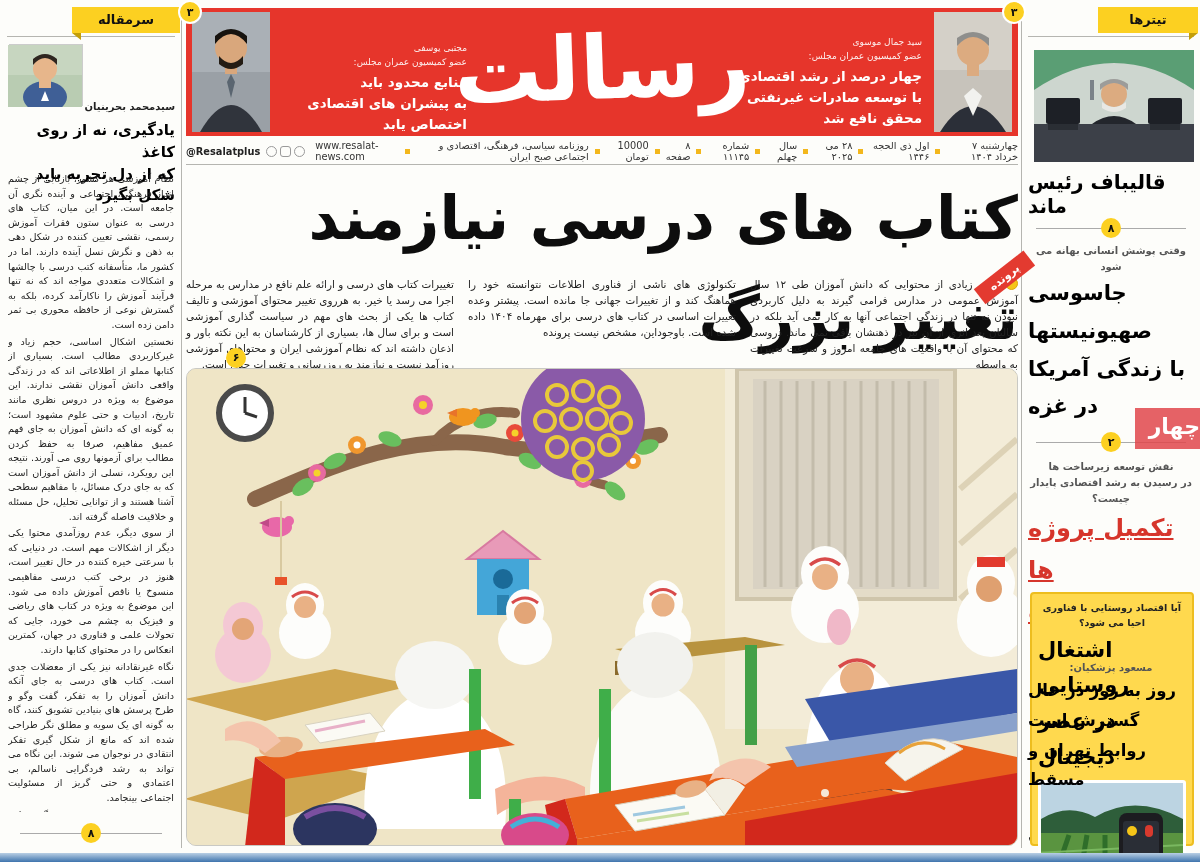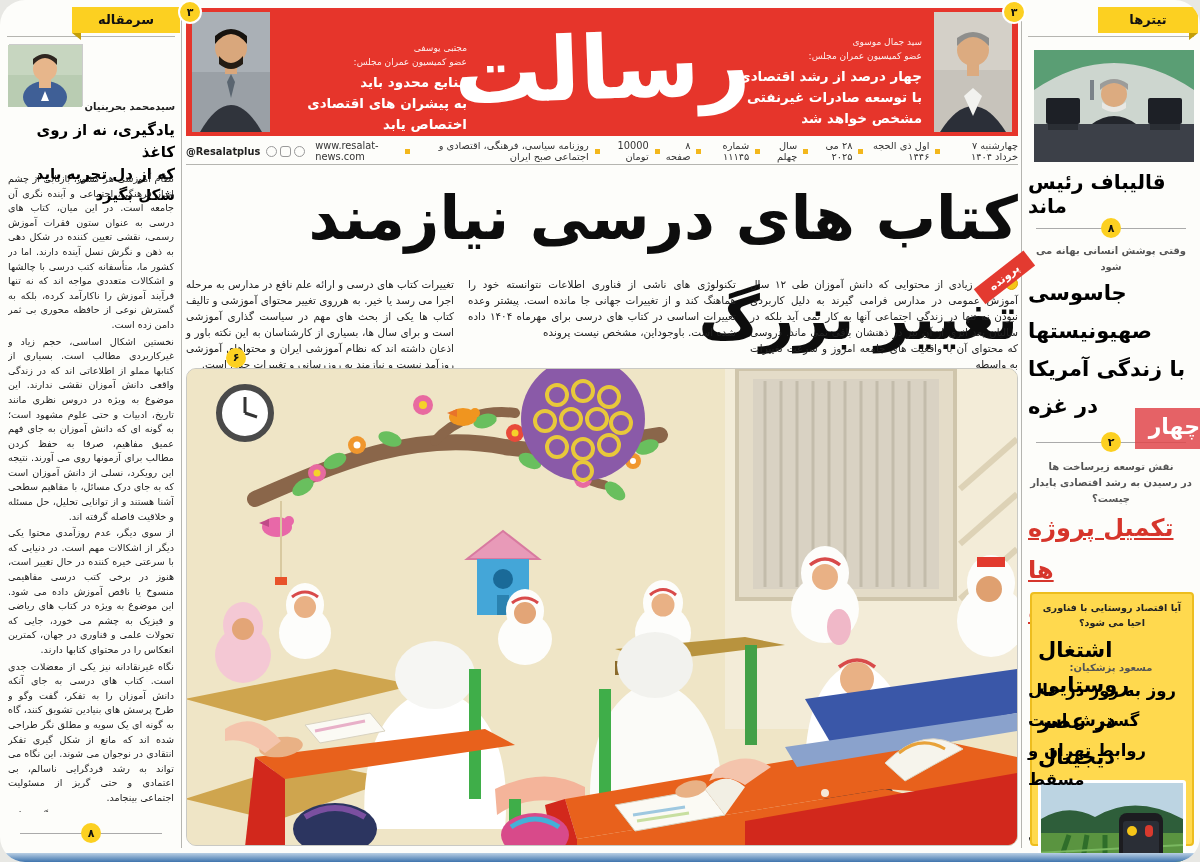--- a/index.html
+++ b/index.html
@@ -1,19 +1,19 @@
 <!DOCTYPE html>
 <html lang="fa" dir="rtl"><head>
 <meta charset="utf-8">
 <style>
   * { margin:0; padding:0; box-sizing:border-box; font-family:"DejaVu Sans", sans-serif; }
   html,body { background:#e8e8e4; }
   #page {
     position:relative; width:1200px; height:862px; background:#fdfdfa; overflow:hidden;
-    margin:0 auto; direction:rtl;border-radius:25px;
+    margin:0 auto; direction:rtl;
   }
   .vdiv { position:absolute; top:6px; bottom:14px; width:1px; background:#b5b5b0; }
 
   
   .flag { position:absolute; background:#fcd021; color:#111; font-weight:bold; font-size:13px;
           padding:5px 18px 6px; text-align:center; z-index:3; }
   .flag::after { content:""; position:absolute; bottom:-7px; width:0; height:0;
           border-top:7px solid #c39e08; }
   .flag.fold-left::after  { left:0;  border-left:9px solid transparent; }
   .flag.fold-right::after { right:0; border-right:9px solid transparent; }
@@ -174,21 +174,21 @@
     </div>
 
     <div id="nameplate">رسالت</div>
 
     <div class="mh-promo" id="mh-promo-right">
       <div class="who">سید جمال موسوی</div>
       <div class="who">عضو کمیسیون عمران مجلس:</div>
       <div class="what">
         <div>چهار درصد از رشد اقتصادی</div>
         <div>با توسعه صادرات غیرنفتی</div>
-        <div>مشخص خواهد شد</div>
+        <div>محقق نافع شد</div>
       </div>
     </div>
     <div class="portrait" id="mh-photo-right">
       <svg width="78" height="120" viewBox="0 0 78 120">
         <rect width="78" height="120" fill="#c7c3bb"></rect>
         <rect width="78" height="58" fill="#d4d0c8"></rect>
         <path d="M6 120 Q39 68 72 120 Z" fill="#2b2f38"></path>
         <path d="M30 84 L39 76 L48 84 L39 104 Z" fill="#f2f2ef"></path>
         <rect x="33" y="50" width="12" height="14" fill="#dcab80"></rect>
         <circle cx="39" cy="38" r="16" fill="#dcab80"></circle>

